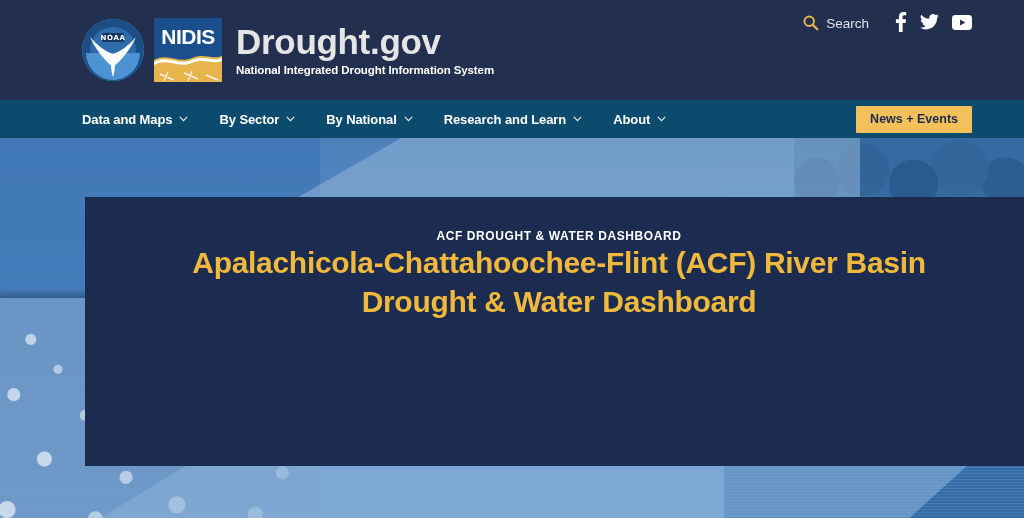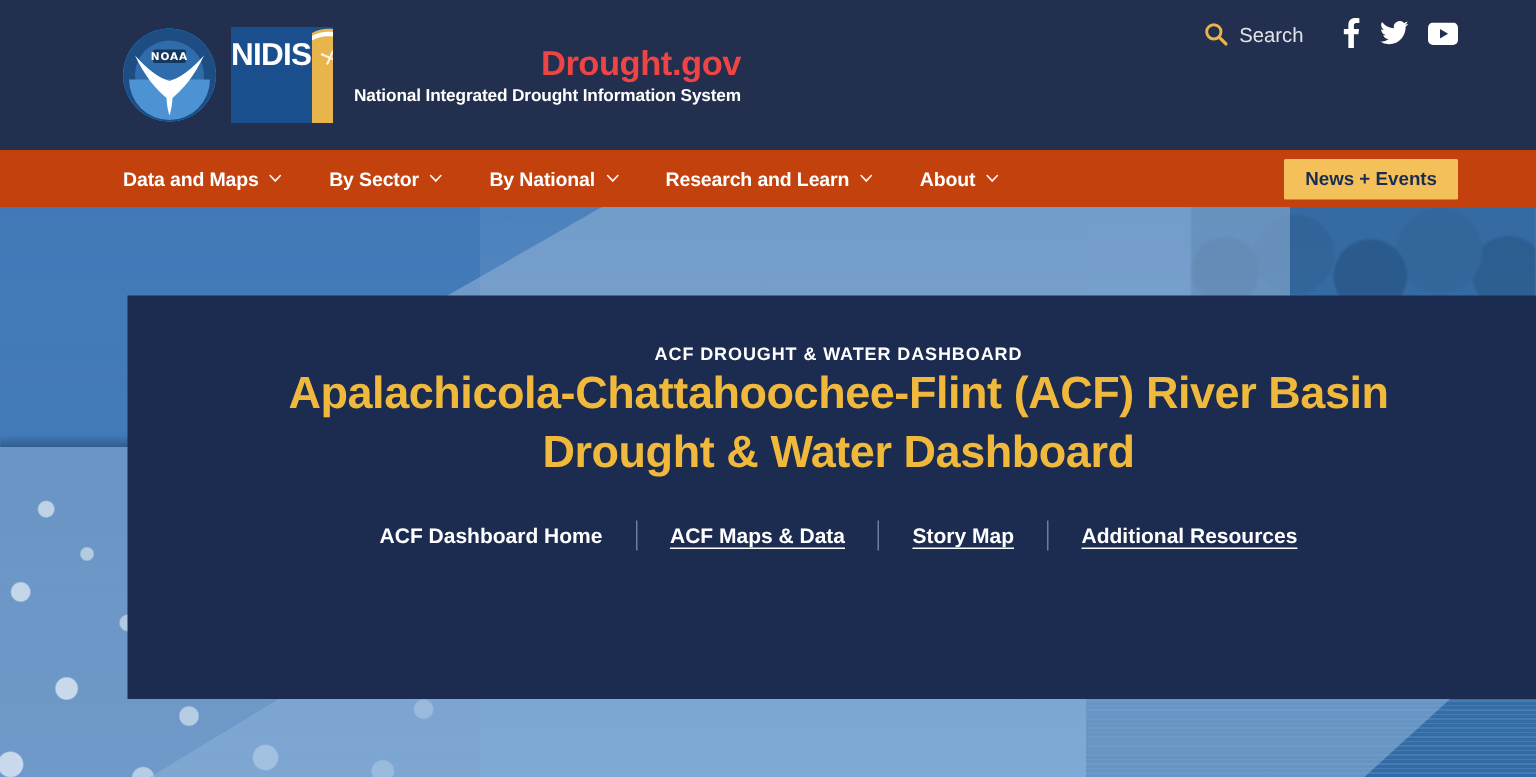--- a/index.html
+++ b/index.html
@@ -42,20 +42,21 @@
 
   
   .nidis-logo {
     width: 68px; height: 64px;
     margin-left: 10px;
     background: #1b4e8c;
     position: relative;
     overflow: hidden;
     flex: none;
     display:flex;
+    flex-direction:column;
   }
   .nidis-text {
     flex: none;
     height: 38px;
     display:flex; align-items:center; justify-content:center;
     color: #ffffff;
     font-weight: 700;
     font-size: 21px;
     letter-spacing: -0.5px;
     font-family: "Liberation Sans", sans-serif;
@@ -63,26 +64,25 @@
   .nidis-bottom {
     flex: 1;
     position: relative;
     background: #e8b44c;
     overflow:hidden;
   }
   .nidis-bottom svg { position:absolute; top:-6px; left:0; width:68px; height:32px; }
 
   .titlewrap { margin-left: 14px; }
   .site-title {
-    color: #ef4444;
-    font-size: 23px;
+    color: #e5e5e5;
+    font-size: 35px;
     font-weight: 700;
     line-height: 1.05;
     letter-spacing: -0.3px;
-    text-align: right;
   }
   .site-sub {
     color: #ffffff;
     font-size: 11.5px;
     font-weight: 700;
     margin-top: 4px;
     letter-spacing: -0.1px;
   }
 
   
@@ -104,21 +104,21 @@
     font-size: 13.5px;
     font-weight: 400;
   }
   .social { display:flex; align-items:center; gap:13px; margin-left: 16px; }
   .social svg { display:block; fill:#ffffff; }
 
   
   .navbar {
     position: relative;
     height: 38px;
-    background: #c2410c;
+    background: #0c4a6e;
     display: flex;
     align-items: center;
   }
   .nav-items {
     display: flex;
     align-items: center;
     margin-left: 82px;
     gap: 31px;
   }
   .nav-item {
@@ -473,25 +473,16 @@
 
       <div class="wedge-top"></div>
       <div class="wedge-bottom"></div>
       <div class="hero-tint"></div>
     </div>
 
     <div class="card">
       <div class="eyebrow">ACF DROUGHT &amp; WATER DASHBOARD</div>
       <div class="card-title">Apalachicola-Chattahoochee-Flint (ACF) River Basin Drought &amp; Water Dashboard</div>
 
-      <div class="card-links">
-        <span class="card-link">ACF Dashboard Home</span>
-        <span class="link-sep"></span>
-        <span class="card-link underlined">ACF Maps &amp; Data</span>
-        <span class="link-sep"></span>
-        <span class="card-link underlined">Story Map</span>
-        <span class="link-sep"></span>
-        <span class="card-link underlined">Additional Resources</span>
-      </div>
     </div>
   </div>
 
 </div>
 
 </body></html>

